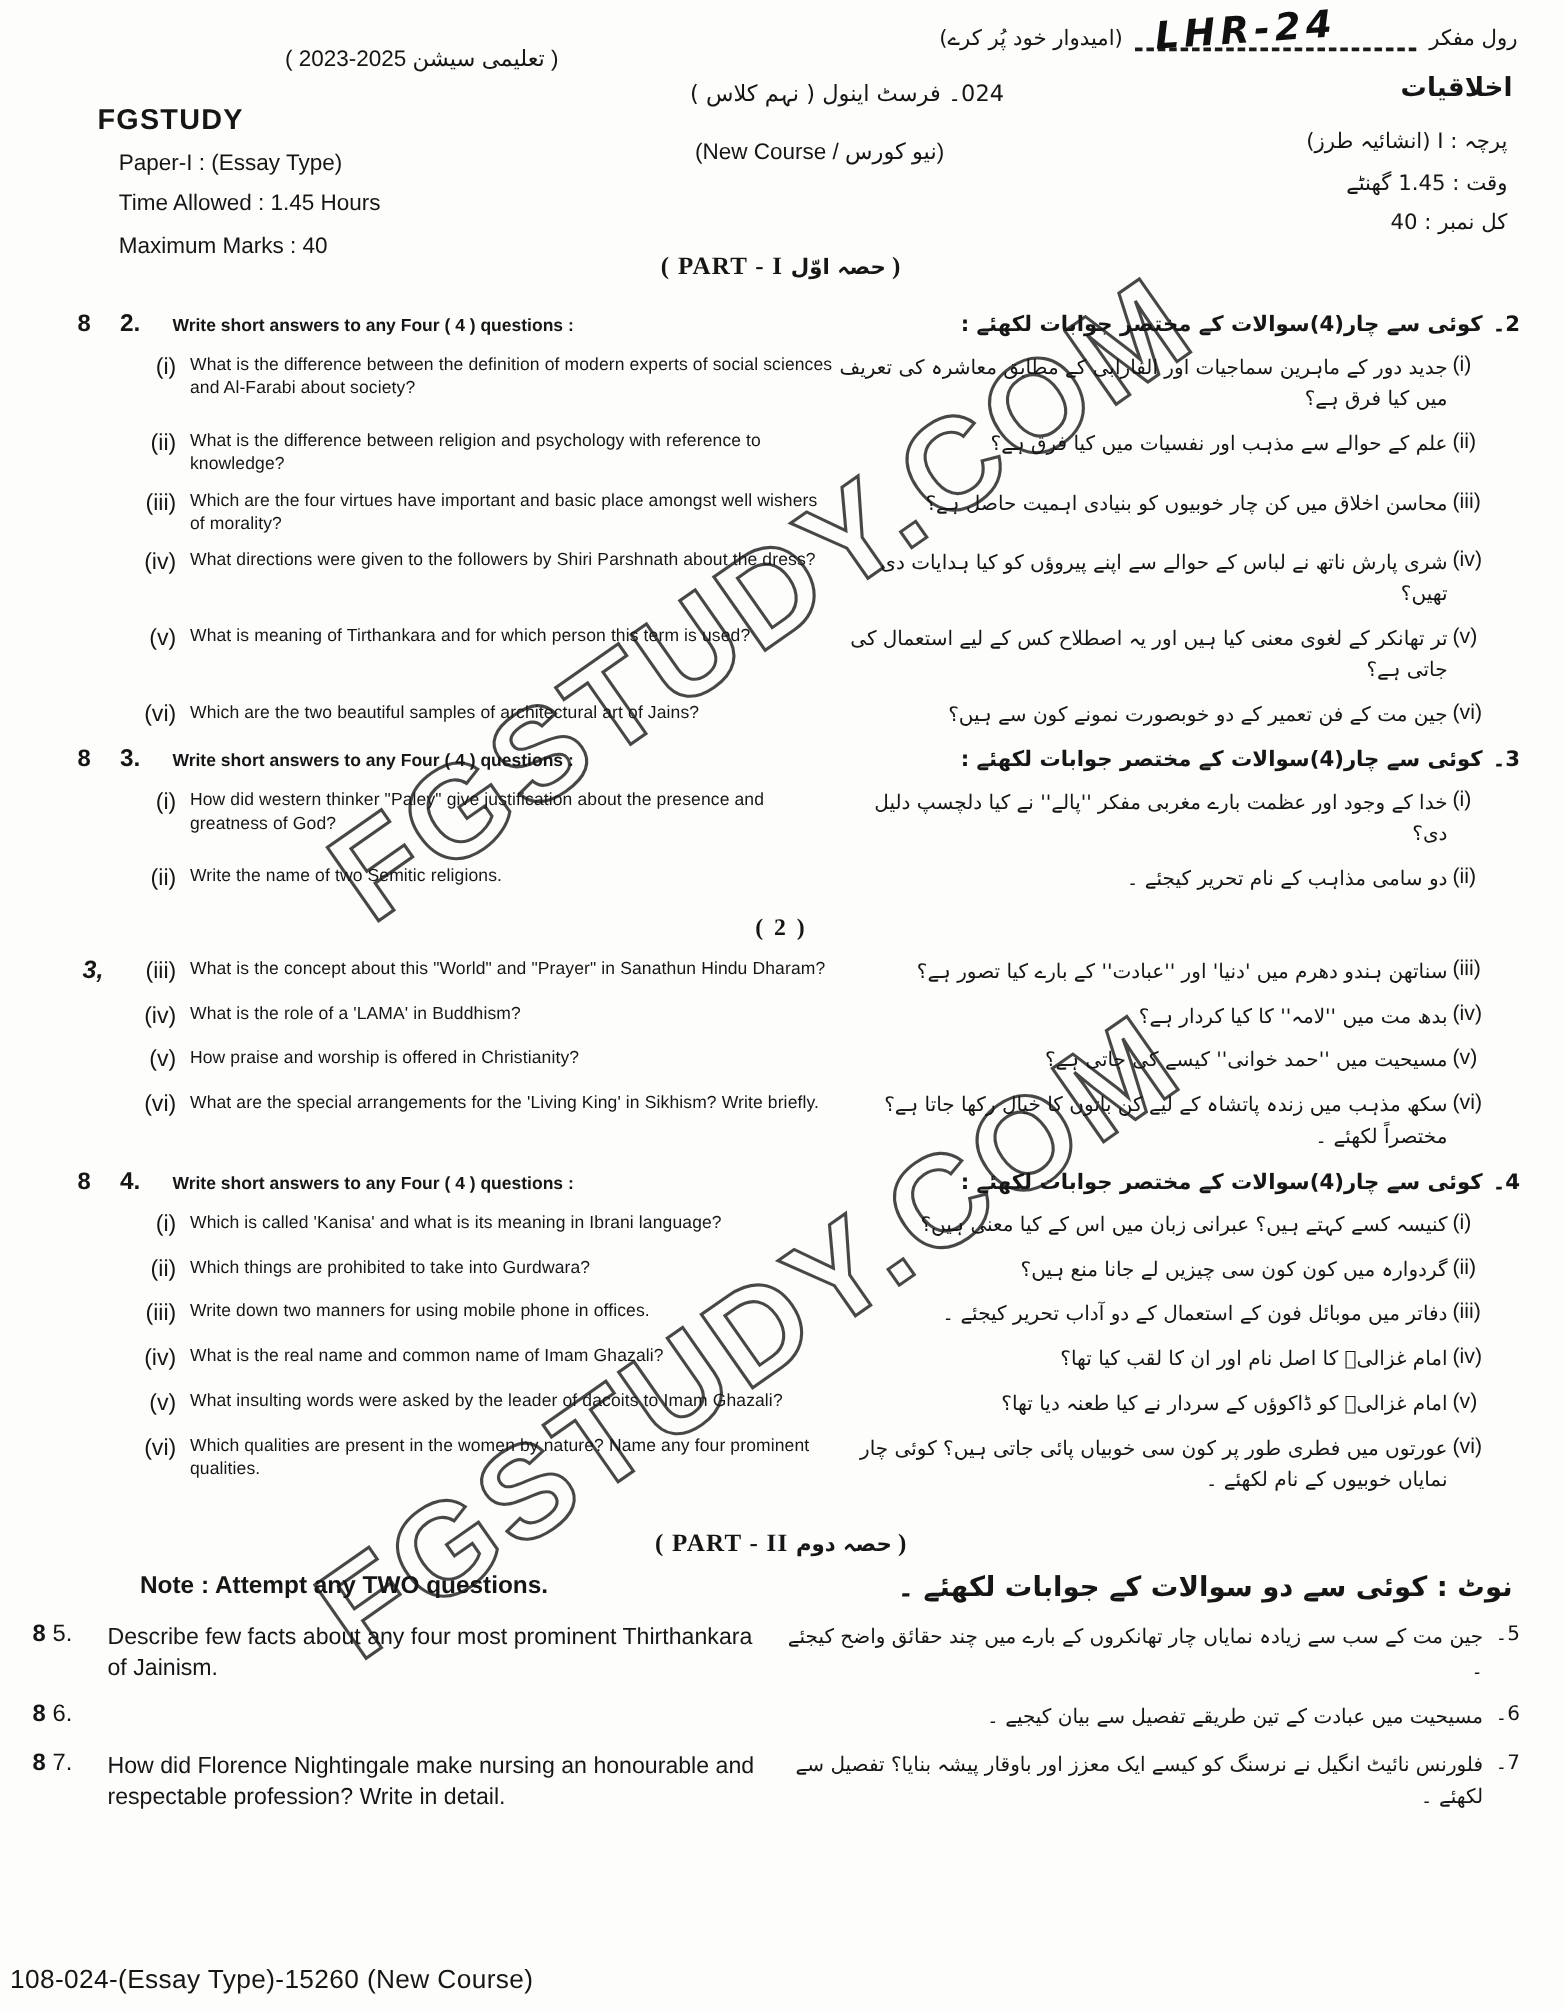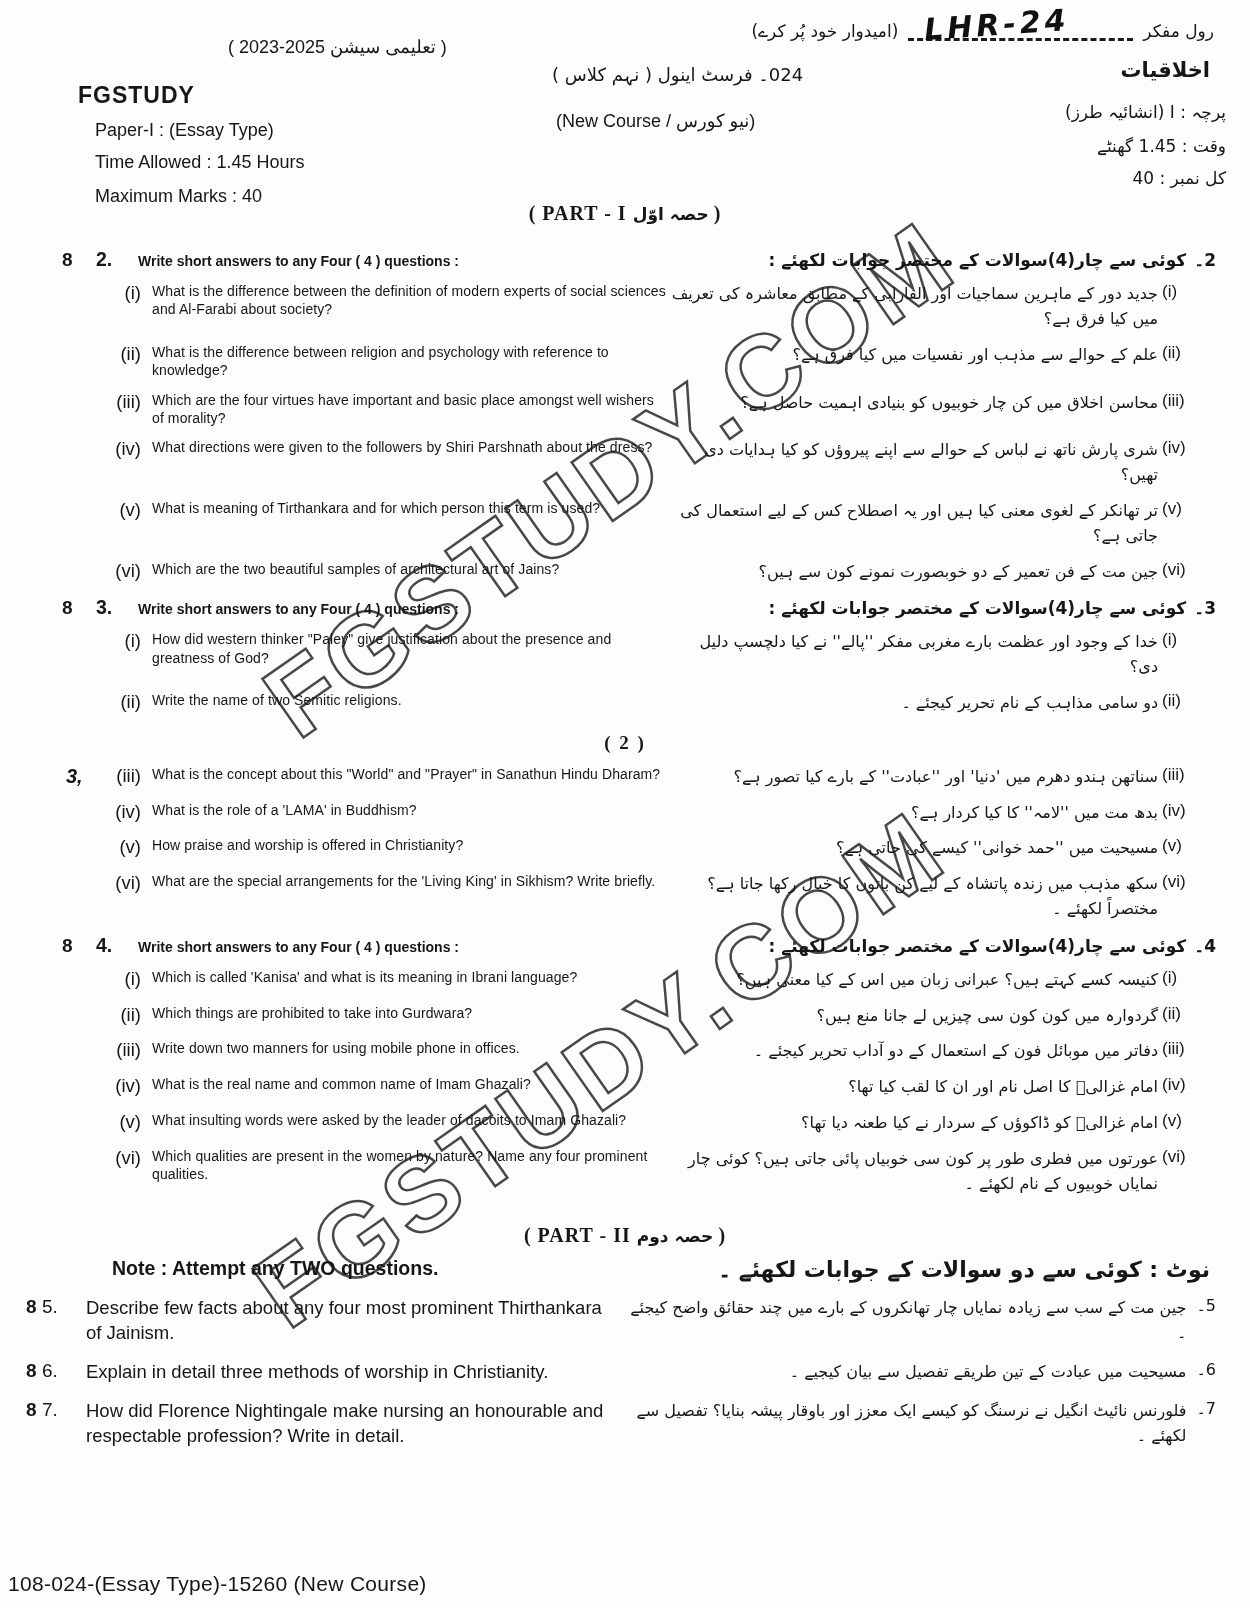--- a/index.html
+++ b/index.html
@@ -13,21 +13,21 @@
   
   .header{position:relative;height:236px;}
   .roll-line{position:absolute;top:12px;right:36px;direction:rtl;display:flex;align-items:flex-end;gap:10px;font-size:17px;font-family:"DejaVu Sans",sans-serif;}
   .roll-dash{display:inline-block;width:225px;border-bottom:3px dashed #1b1b1b;position:relative;height:26px;}
   .handwritten{position:absolute;left:16px;bottom:-4px;font-size:30px;font-weight:bold;font-style:italic;letter-spacing:4px;transform:rotate(-4deg);white-space:nowrap;color:#101010;}
   .session{position:absolute;top:36px;left:228px;font-size:18px;}
   .subject-ur{position:absolute;top:58px;right:40px;font-weight:bold;font-size:21px;}
   .exam-line{position:absolute;top:64px;left:552px;font-size:18px;}
   .subject-en{position:absolute;top:82px;left:78px;font-weight:bold;font-size:23px;letter-spacing:1px;}
   .course-line{position:absolute;top:110px;left:556px;font-size:18px;}
-  .hdr-ur-r{position:absolute;right:24px;font-size:17px;}
+  .hdr-ur-r{position:absolute;right:44px;font-size:17px;}
   .paper-ur{top:102px;} .time-ur{top:136px;} .marks-ur{top:168px;}
   .hdr-en-l{position:absolute;left:95px;font-size:18px;}
   .paper-en{top:120px;} .time-en{top:152px;text-align:right;} .marks-en{top:186px;}
   .part-heading{position:absolute;top:202px;left:0;width:100%;text-align:center;font-size:20px;font-weight:bold;letter-spacing:1px;font-family:"Liberation Serif",serif;}
   .part-heading .ur{font-family:"DejaVu Sans",sans-serif;font-size:17px;}
   
   .main{position:relative;}
   .qheading{display:flex;align-items:baseline;margin-top:12px;padding-right:34px;}
   .marks{width:96px;min-width:96px;padding-left:62px;box-sizing:border-box;font-weight:bold;font-size:19px;}
   .qnum{width:42px;min-width:42px;font-weight:bold;font-size:19.5px;}
@@ -333,21 +333,20 @@
     <span class="pq-en">Describe few facts about any four most prominent Thirthankara of Jainism.</span>
     <span class="pq-ur ur">
       <span class="pq-num-ur">5۔</span>
       <span class="iutext">جین مت کے سب سے زیادہ نمایاں چار تھانکروں کے بارے میں چند حقائق واضح کیجئے ۔</span>
     </span>
   </div>
 
   <div class="pq">
     <span class="pq-marks">8</span>
     <span class="pq-num">6.</span>
-    <span class="pq-en">Explain in detail three methods of worship in Christianity.</span>
     <span class="pq-ur ur">
       <span class="pq-num-ur">6۔</span>
       <span class="iutext">مسیحیت میں عبادت کے تین طریقے تفصیل سے بیان کیجیے ۔</span>
     </span>
   </div>
 
   <div class="pq">
     <span class="pq-marks">8</span>
     <span class="pq-num">7.</span>
     <span class="pq-en">How did Florence Nightingale make nursing an honourable and respectable profession? Write in detail.</span>

